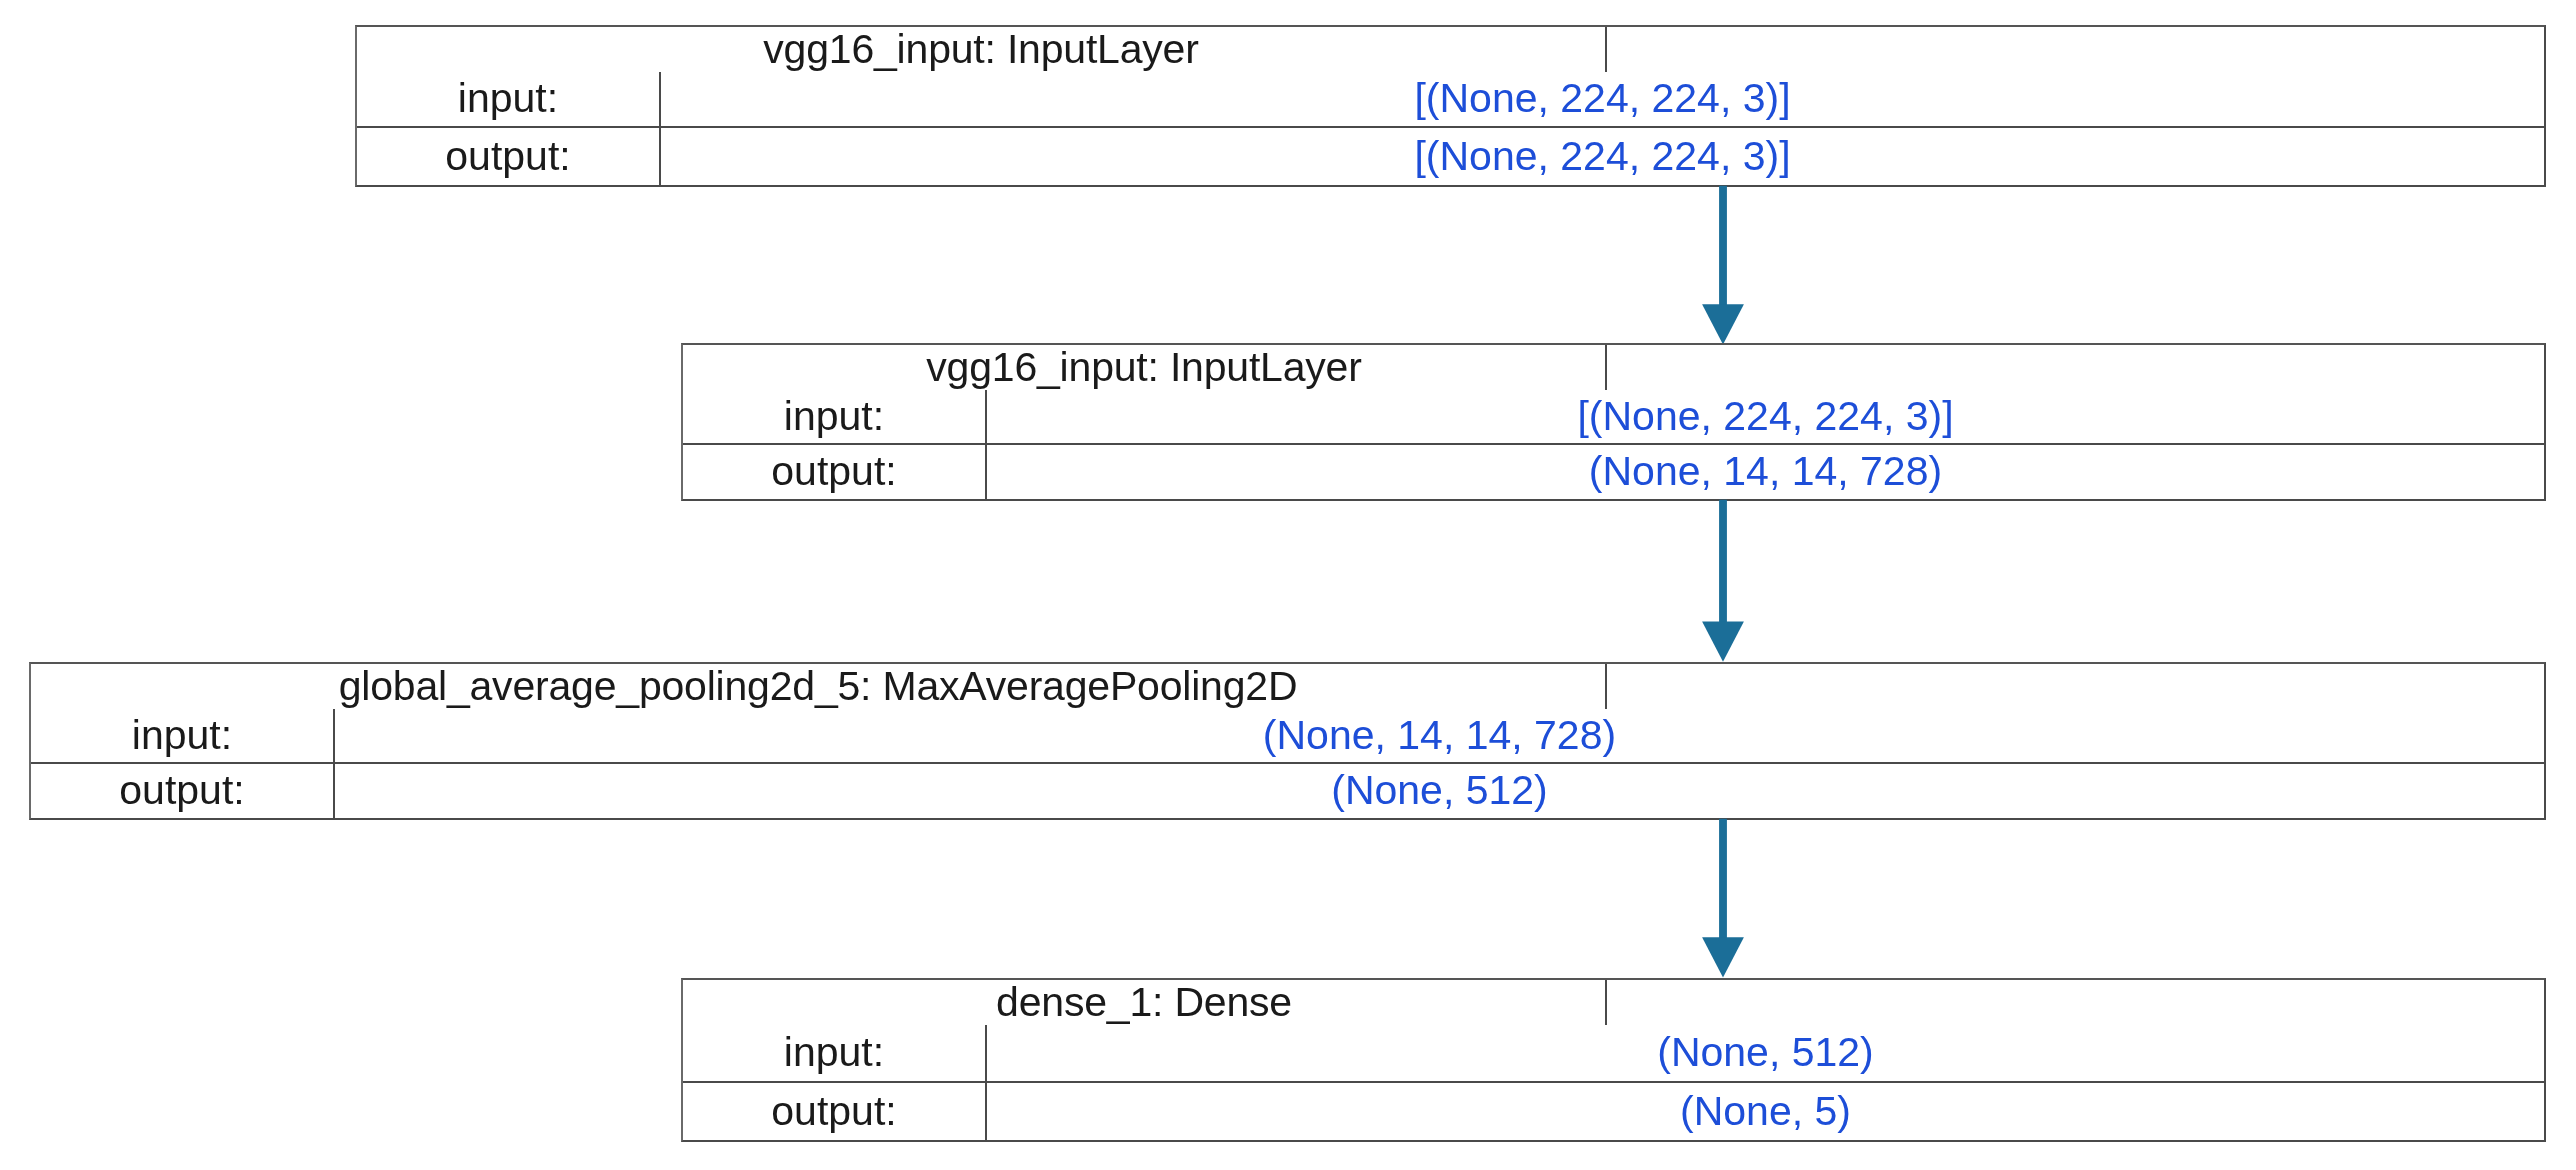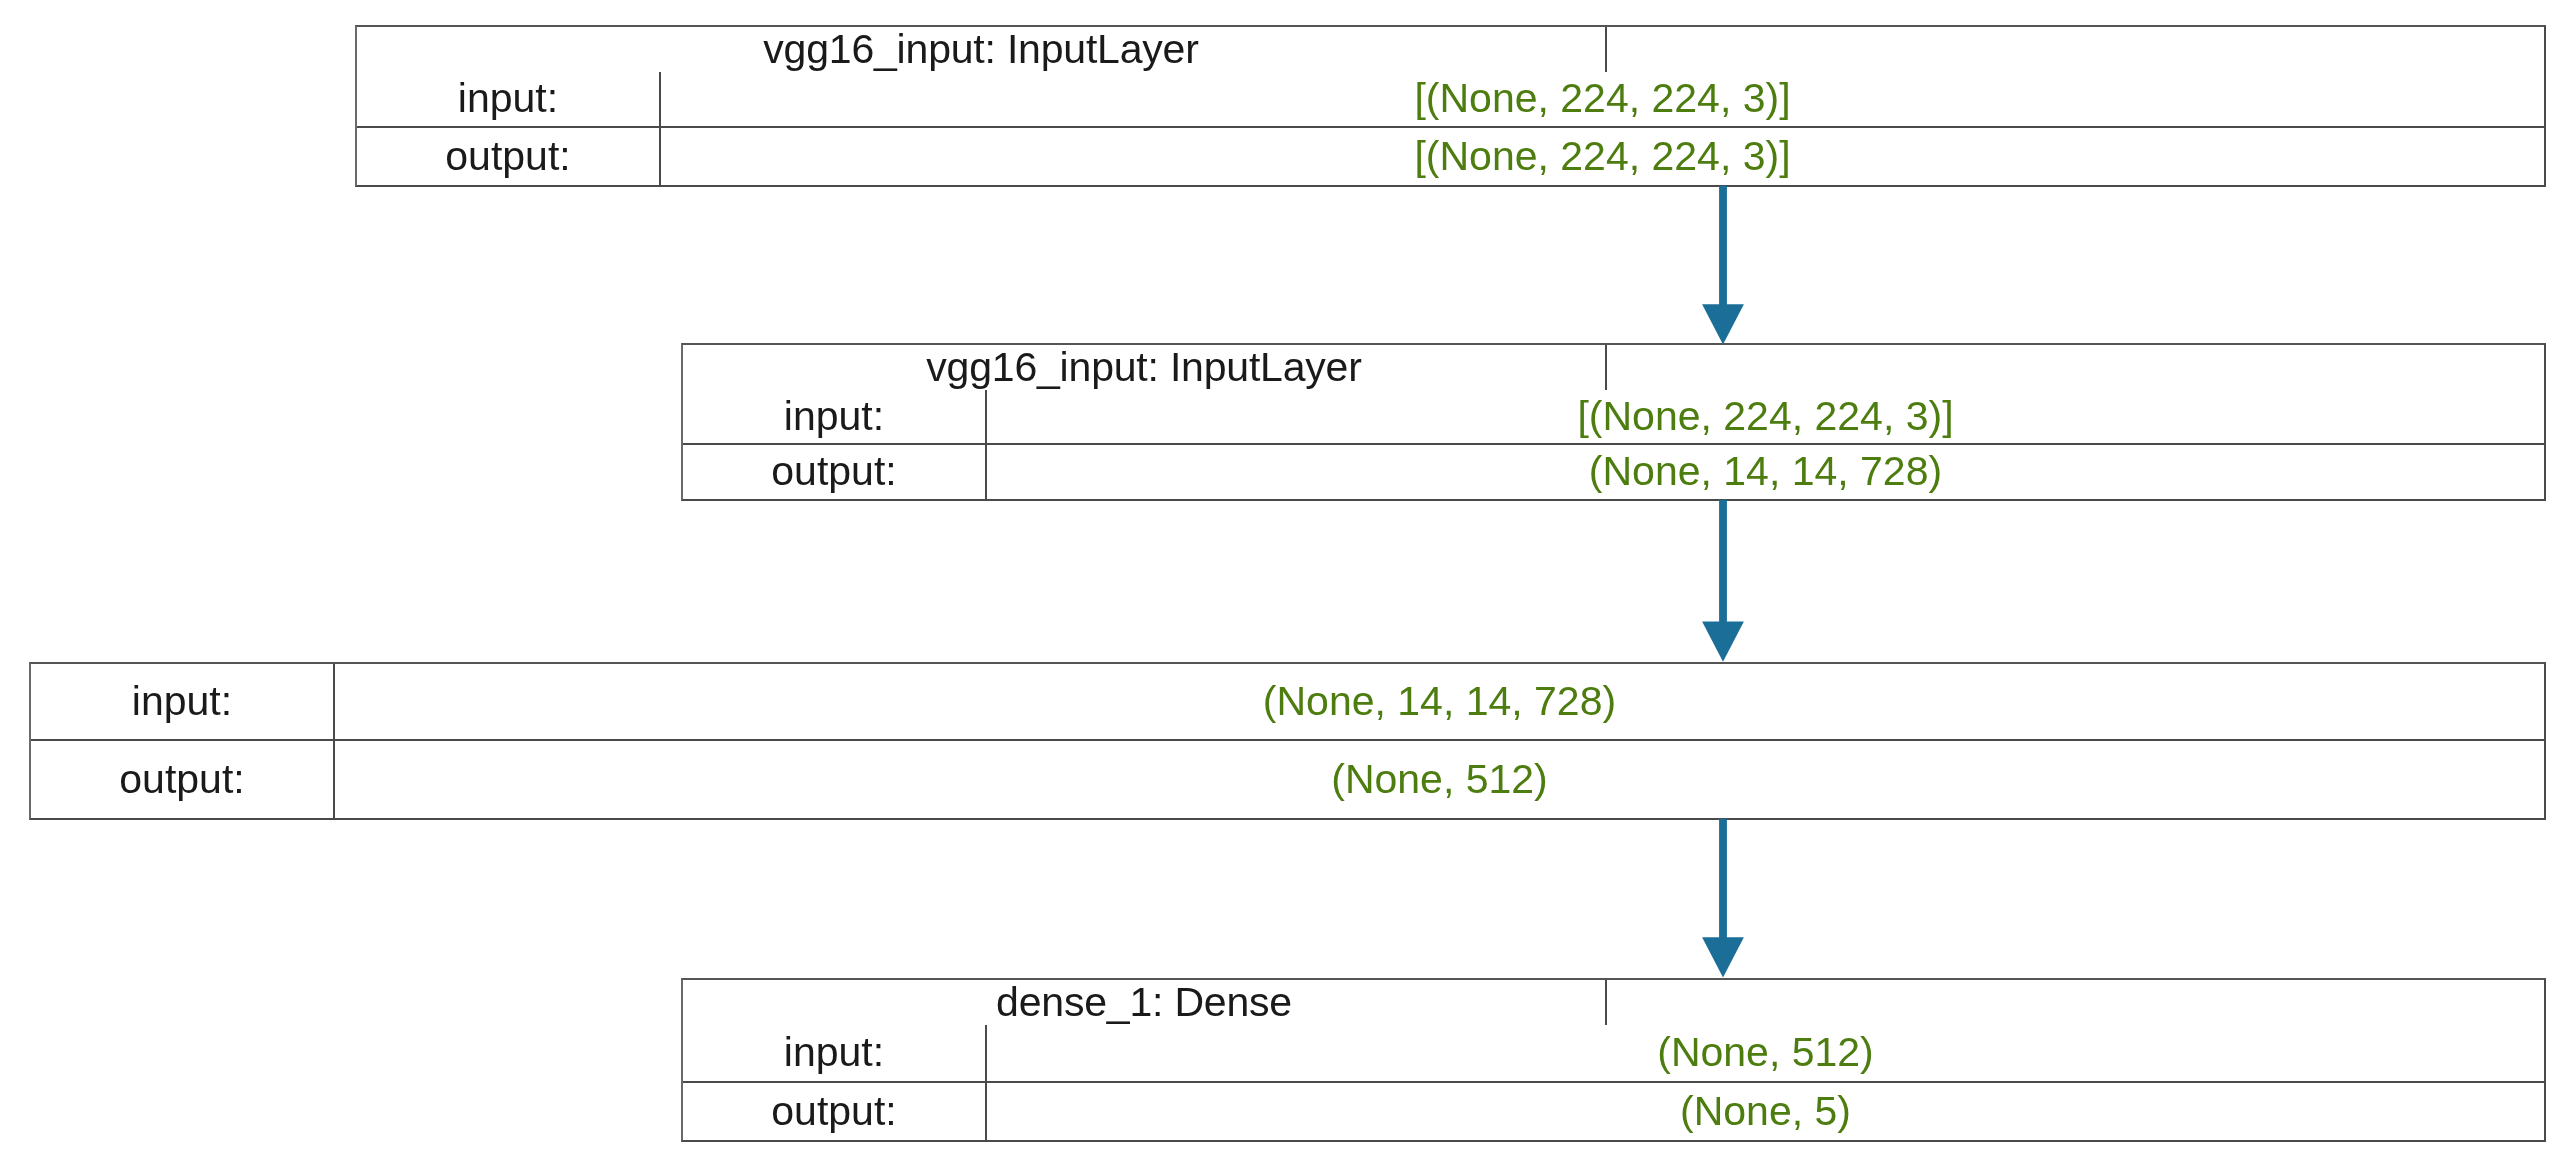--- a/index.html
+++ b/index.html
@@ -72,21 +72,21 @@
     font-size: 41px;
     white-space: nowrap;
     box-sizing: border-box;
     border-right: 2.6px solid #4a4a4a;
   }
   .io-value {
     flex: 1 1 auto;
     display: flex;
     align-items: center;
     justify-content: center;
-    color: #4d7c0f;
+    color: #1d4ed8;
     font-size: 41px;
     white-space: nowrap;
     box-sizing: border-box;
   }
 
   
   .edge {
     position: absolute;
   }
   .edge svg {
@@ -135,20 +135,21 @@
   </div>
 
   <div class="edge" style="left:1696px; top:499px; width:54px; height:165px;">
     <svg width="54" height="165" viewBox="0 0 62 188" aria-hidden="true">
       <line x1="31" y1="0" x2="31" y2="154" stroke="#1b6e98" stroke-width="9"></line>
       <polygon points="31,186 7,140 55,140" fill="#1b6e98"></polygon>
     </svg>
   </div>
 
   <div class="node" style="left:29px; top:662px; width:2517px; height:158px;">
+    <div class="node-name" style="width:1576px;">global_average_pooling2d_5: MaxAveragePooling2D</div>
     <div class="node-io">
       <div class="io-row first">
         <div class="io-label" style="width:304px;">input:</div>
         <div class="io-value">(None, 14, 14, 728)</div>
       </div>
       <div class="io-row">
         <div class="io-label" style="width:304px;">output:</div>
         <div class="io-value">(None, 512)</div>
       </div>
     </div>

